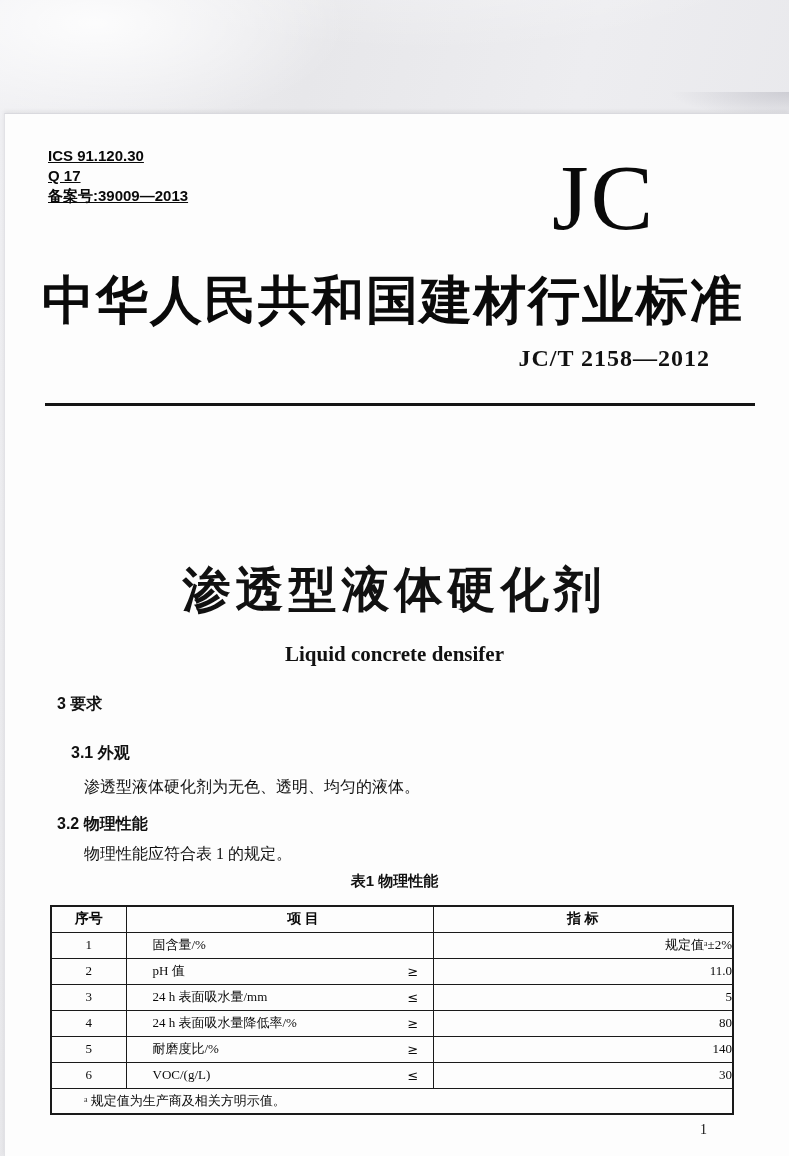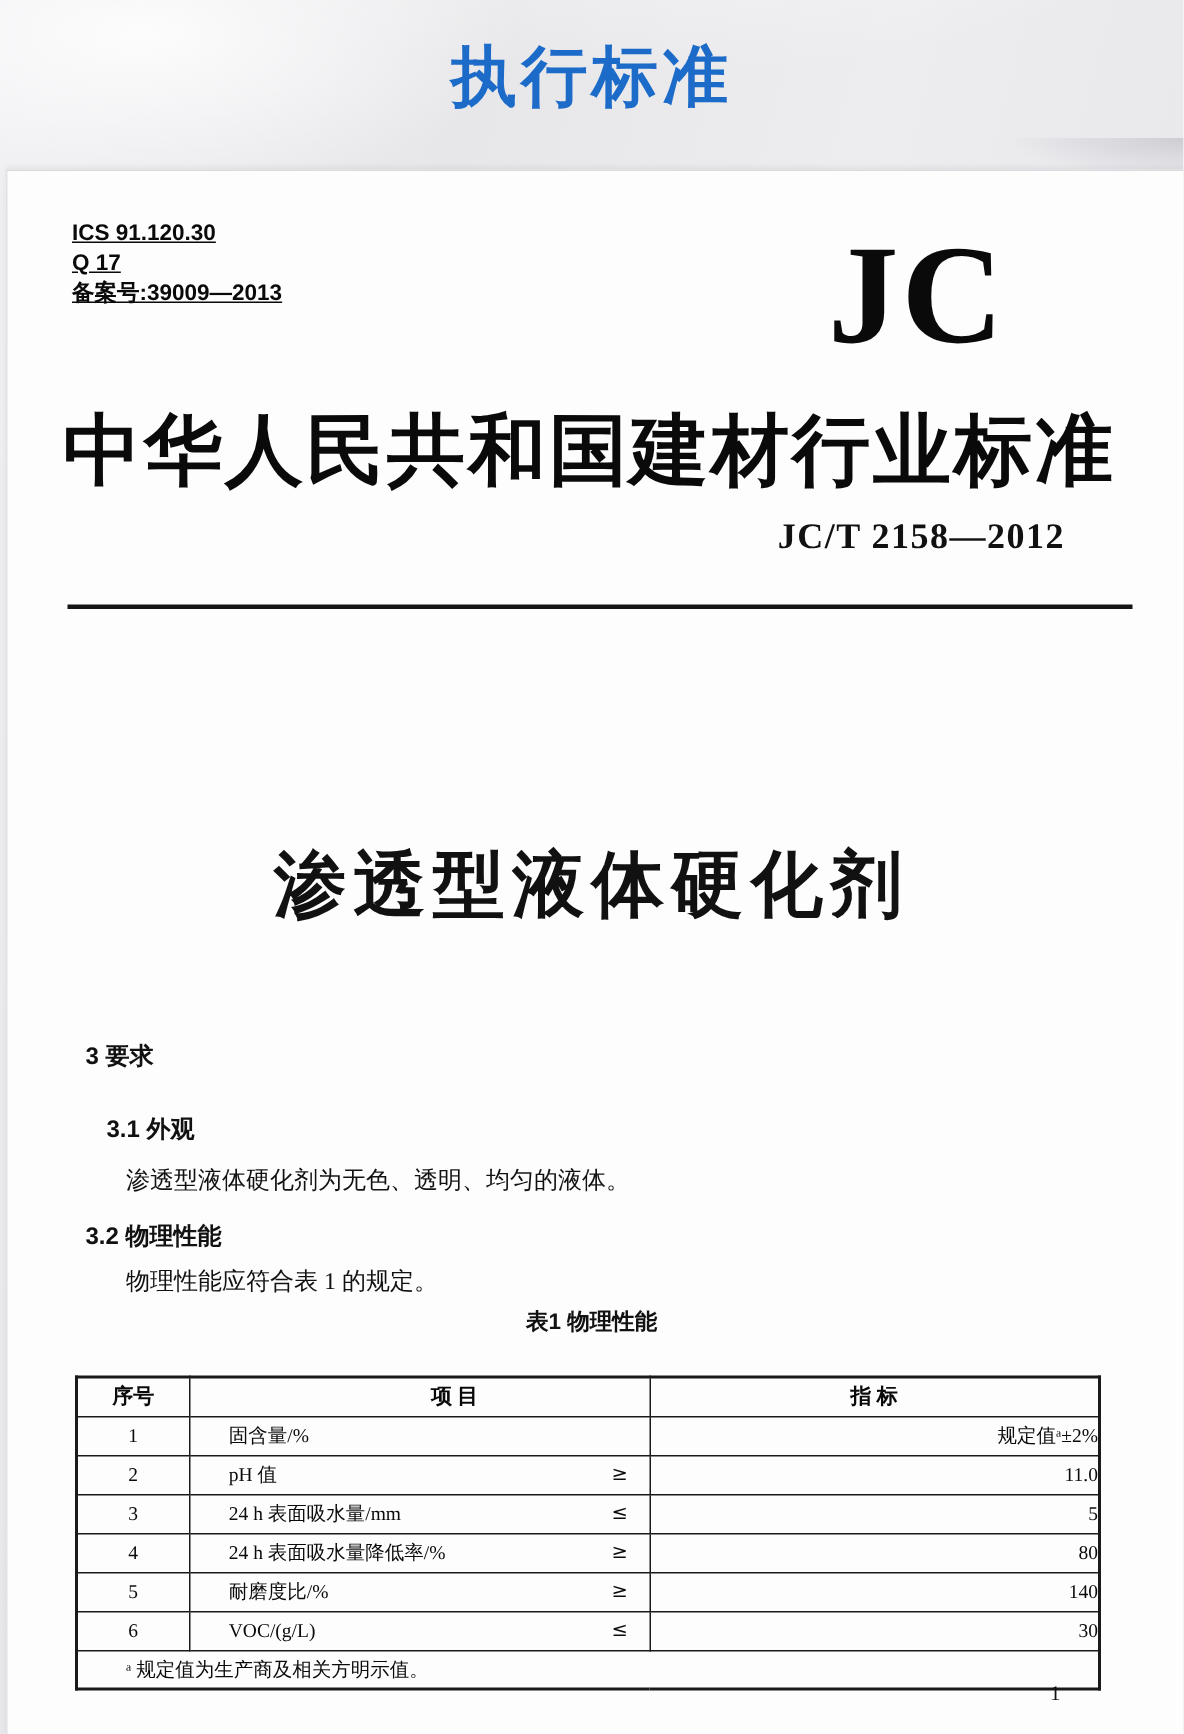--- a/index.html
+++ b/index.html
@@ -29,21 +29,21 @@
     position:absolute; left:4px; top:113px; width:785px; height:1043px;
     background:#fdfdfd;
     border-top:1px solid #d9d9de; border-left:1px solid #e2e2e6;
     box-shadow:0 -2px 4px rgba(0,0,0,0.06);
   }
 
   .abs { position:absolute; }
 
   .meta-block { left:48px; top:146px; font-family:"Liberation Sans", sans-serif; font-weight:bold; font-size:15px; line-height:20px; color:#0a0a0a;text-decoration:underline; }
 
-  .logo { left:552px; top:150px; font-family:"Liberation Serif", serif; font-weight:bold; font-size:94px; line-height:94px; letter-spacing:2px; color:#0a0a0a; }
+  .logo { left:552px; top:150px; font-family:"Liberation Serif", serif; font-weight:normal; font-size:94px; line-height:94px; letter-spacing:2px; color:#0a0a0a; }
 
   .org-title { left:42px; top:266px; font-family:"Liberation Serif", serif; font-weight:bold; font-size:52px; letter-spacing:2px; white-space:nowrap; color:#0a0a0a; }
 
   .standard-no { right:79px; top:345px; font-family:"Liberation Serif", serif; font-weight:bold; font-size:24px; letter-spacing:1px; }
 
   .rule { left:45px; top:403px; width:710px; height:3px; background:#141414; }
 
   .cn-title { left:0; top:558px; width:100%; text-align:center; font-family:"Liberation Serif", serif; font-weight:bold; font-size:48px; letter-spacing:5px; }
 
   .en-title { left:0; top:642px; width:100%; text-align:center; font-family:"Liberation Serif", serif; font-weight:bold; font-size:21px; }
@@ -57,40 +57,38 @@
   .p31 { left:84px; top:777px; }
   .p32 { left:84px; top:844px; }
 
   .tbl-caption { left:0; top:872px; width:100%; text-align:center; font-family:"Liberation Sans", sans-serif; font-weight:bold; font-size:15px; }
 
   table.props {
     position:absolute; left:50px; top:905px; width:684px;
     border-collapse:collapse; table-layout:fixed;
     font-family:"Liberation Serif", serif; font-size:13px; color:#0a0a0a;
     border:2px solid #1a1a1a;
-    margin-top:12px;
   }
   table.props td, table.props th { border:1px solid #1a1a1a; height:26px; font-weight:normal; }
   table.props th { font-weight:bold; font-size:14px; text-align:center; }
   .col-no  { width:75px; }
   .col-item{ width:307px;padding-left:47px; }
   .c-no  { text-align:center; }
   .c-item{ position:relative; padding-left:26px; text-align:left; }
   .c-item .item-symbol { position:absolute; right:14px; top:50%; transform:translateY(-50%); font-family:"DejaVu Sans", sans-serif; font-size:13px; }
   .c-val { text-align:right; }
   .foot-row td { height:28px; padding-left:32px; text-align:left; font-size:13px; }
 
   .page-num { left:700px; top:1122px; font-size:14px; font-family:"Liberation Serif", serif; }
 </style>
 </head>
 <body>
 
 <div class="screen">
 
-  <div class="banner-title" style="color: rgb(29, 107, 201);">执行标准</div>
 
   <div class="page-curl"></div>
 
   <div class="page"></div>
 
   <div class="abs meta-block">
     <div>ICS 91.120.30</div>
     <div>Q 17</div>
     <div>备案号:39009—2013</div>
   </div>
@@ -98,20 +96,21 @@
   <div class="abs logo">JC</div>
 
   <div class="abs org-title">中华人民共和国建材行业标准</div>
 
   <div class="abs standard-no">JC/T 2158—2012</div>
 
   <div class="abs rule"></div>
 
   <div class="abs cn-title">渗透型液体硬化剂</div>
 
+  <div class="abs en-title">Liquid concrete densifer</div>
 
   <div class="abs sec-head s3">3  要求</div>
   <div class="abs sec-head s31">3.1  外观</div>
   <div class="abs body-text p31">渗透型液体硬化剂为无色、透明、均匀的液体。</div>
   <div class="abs sec-head s32">3.2  物理性能</div>
   <div class="abs body-text p32">物理性能应符合表 1 的规定。</div>
 
   <div class="abs tbl-caption">表1  物理性能</div>
 
   <table class="props">

